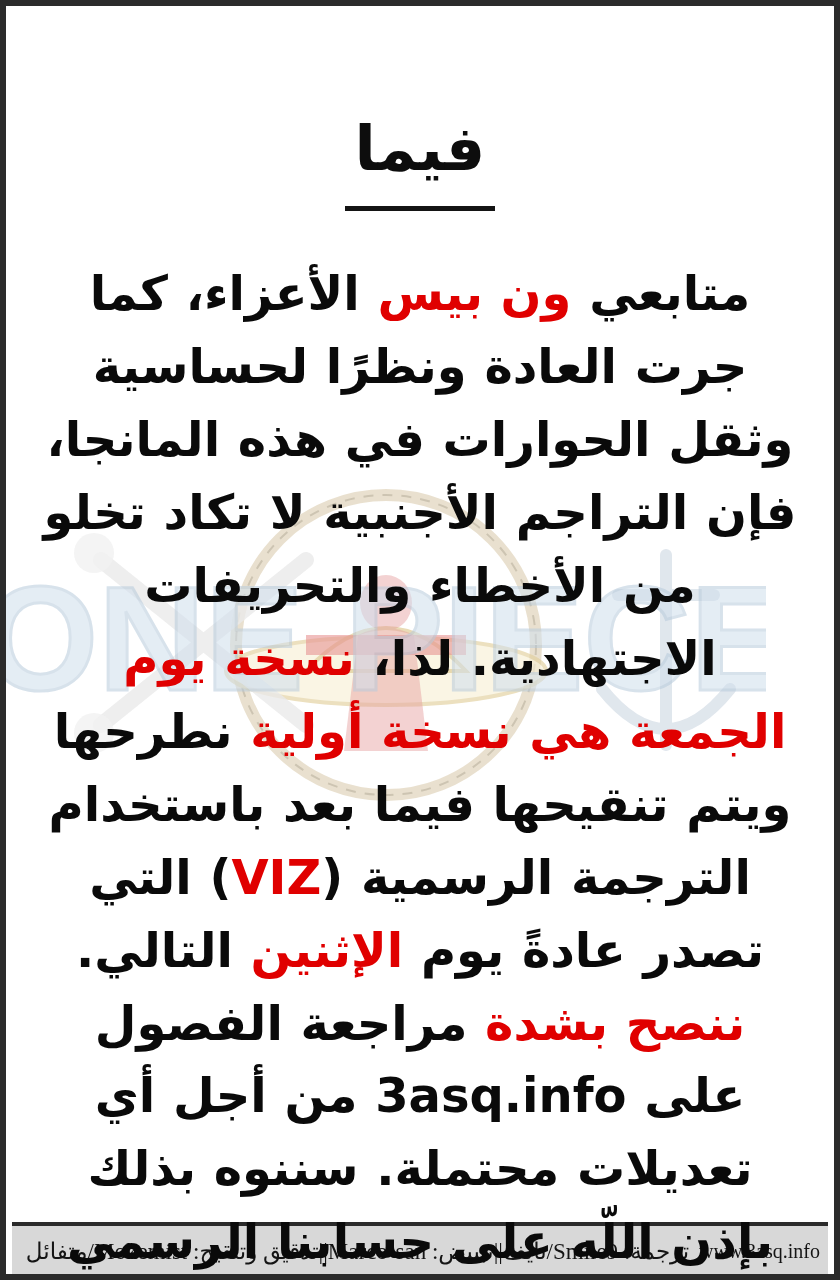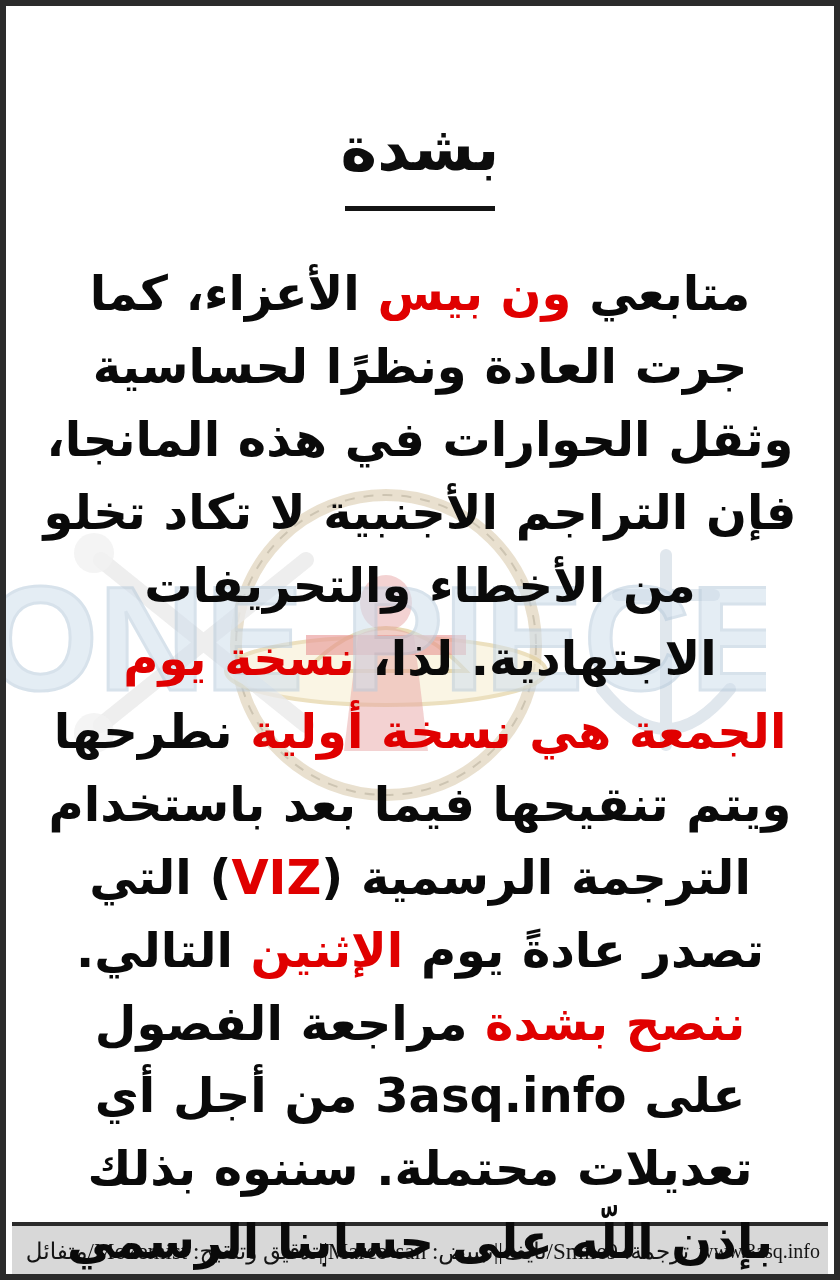--- a/index.html
+++ b/index.html
@@ -155,21 +155,21 @@
       <g opacity="0.45" fill="#cf4a4a">
         <ellipse cx="380" cy="128" rx="26" ry="28"></ellipse>
         <path d="M352 160 q28 -14 56 0 l14 116 h-84 z"></path>
       </g>
 
       <text x="380" y="215" text-anchor="middle" font-family="Liberation Sans, sans-serif" font-size="148" font-weight="bold" fill="#a8c4dd" stroke="#7d9fbe" stroke-width="3" opacity="0.55">ONE PIECE</text>
     </svg>
   </div>
 
   <div class="content">
-    <h1 class="title">بشدة</h1>
+    <h1 class="title">فيما</h1>
     <div class="title-rule"></div>
 
     <p class="body-text"><span>متابعي </span><span class="red">ون بيس</span><span> الأعزاء، كما جرت العادة ونظرًا لحساسية وثقل الحوارات في هذه المانجا، فإن التراجم الأجنبية لا تكاد تخلو من الأخطاء والتحريفات الاجتهادية. لذا، </span><span class="red">نسخة يوم الجمعة هي نسخة أولية</span><span> نطرحها ويتم تنقيحها فيما بعد باستخدام الترجمة الرسمية (</span><span class="red">VIZ</span><span>) التي تصدر عادةً يوم </span><span class="red">الإثنين</span><span> التالي. </span><span class="red">ننصح بشدة</span><span> مراجعة الفصول على 3asq.info من أجل أي تعديلات محتملة. سننوه بذلك بإذن اللّه على حسابنا الرسمي بتويتر @3asqmanga</span></p>
   </div>
 
   <div class="footer">
     <span class="footer-site">www.3asq.info</span>
     <span class="footer-credits">ترجمة: Smile9/نايف||تبييض: Marco-san||تدقيق وتنقيح: Mokemist/متفائل</span>
   </div>
 

